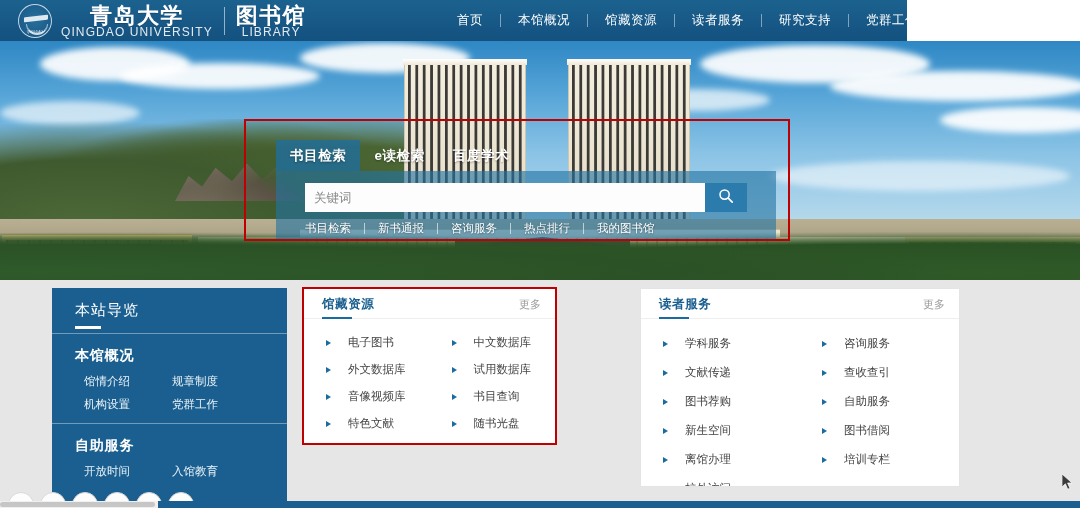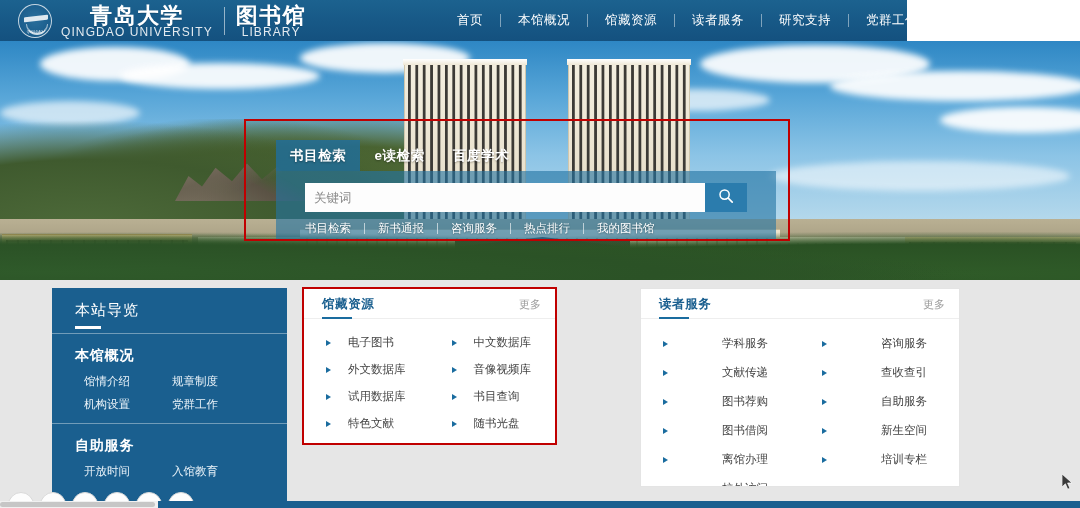--- a/index.html
+++ b/index.html
@@ -261,21 +261,21 @@
   }
   .card-title-u { position:absolute; left:18px; top:28px; width:30px; height:2px; background:#1a6c9f; }
   .card-more {
     position:absolute; right:14px; top:8px; font-size:11px; color:#9a9a9a; cursor:pointer;
   }
   .card-body { padding:10px 0 0 0; }
   .lgrid { display:grid; grid-template-columns: 1fr 1fr; text-align: center; }
   .litem {
     display:flex; align-items:center; height:27px; padding-left:22px; cursor:pointer;
   }
-  #card-service .litem { height:29px; padding-left:22px;gap:37px; }
+  #card-service .litem { height:29px; padding-left:22px; }
   .arrow {
     width:0; height:0; border-style:solid; border-width:3.6px 0 3.6px 5.2px;
     border-color: transparent transparent transparent #1a6c9f; flex:0 0 auto;
   }
   .litem-label { font-size:11.5px; color:#444; margin-left:17px; white-space:nowrap; }
 
   .annot-card {
     position:absolute; left:302px; top:7px; width:255px; height:158px;
     border:2px solid #c00000; pointer-events:none; z-index:20;
   }
@@ -463,25 +463,25 @@
           <div class="litem">
             <span class="arrow"></span>
             <span class="litem-label">中文数据库</span>
           </div>
           <div class="litem">
             <span class="arrow"></span>
             <span class="litem-label">外文数据库</span>
           </div>
           <div class="litem">
             <span class="arrow"></span>
+            <span class="litem-label">试用数据库</span>
+          </div>
+          <div class="litem">
+            <span class="arrow"></span>
             <span class="litem-label">音像视频库</span>
-          </div>
-          <div class="litem">
-            <span class="arrow"></span>
-            <span class="litem-label">试用数据库</span>
           </div>
           <div class="litem">
             <span class="arrow"></span>
             <span class="litem-label">书目查询</span>
           </div>
           <div class="litem">
             <span class="arrow"></span>
             <span class="litem-label">特色文献</span>
           </div>
           <div class="litem">
@@ -520,25 +520,25 @@
           <div class="litem">
             <span class="arrow"></span>
             <span class="litem-label">图书荐购</span>
           </div>
           <div class="litem">
             <span class="arrow"></span>
             <span class="litem-label">自助服务</span>
           </div>
           <div class="litem">
             <span class="arrow"></span>
+            <span class="litem-label">新生空间</span>
+          </div>
+          <div class="litem">
+            <span class="arrow"></span>
             <span class="litem-label">图书借阅</span>
-          </div>
-          <div class="litem">
-            <span class="arrow"></span>
-            <span class="litem-label">新生空间</span>
           </div>
           <div class="litem">
             <span class="arrow"></span>
             <span class="litem-label">离馆办理</span>
           </div>
           <div class="litem">
             <span class="arrow"></span>
             <span class="litem-label">培训专栏</span>
           </div>
           <div class="litem">

